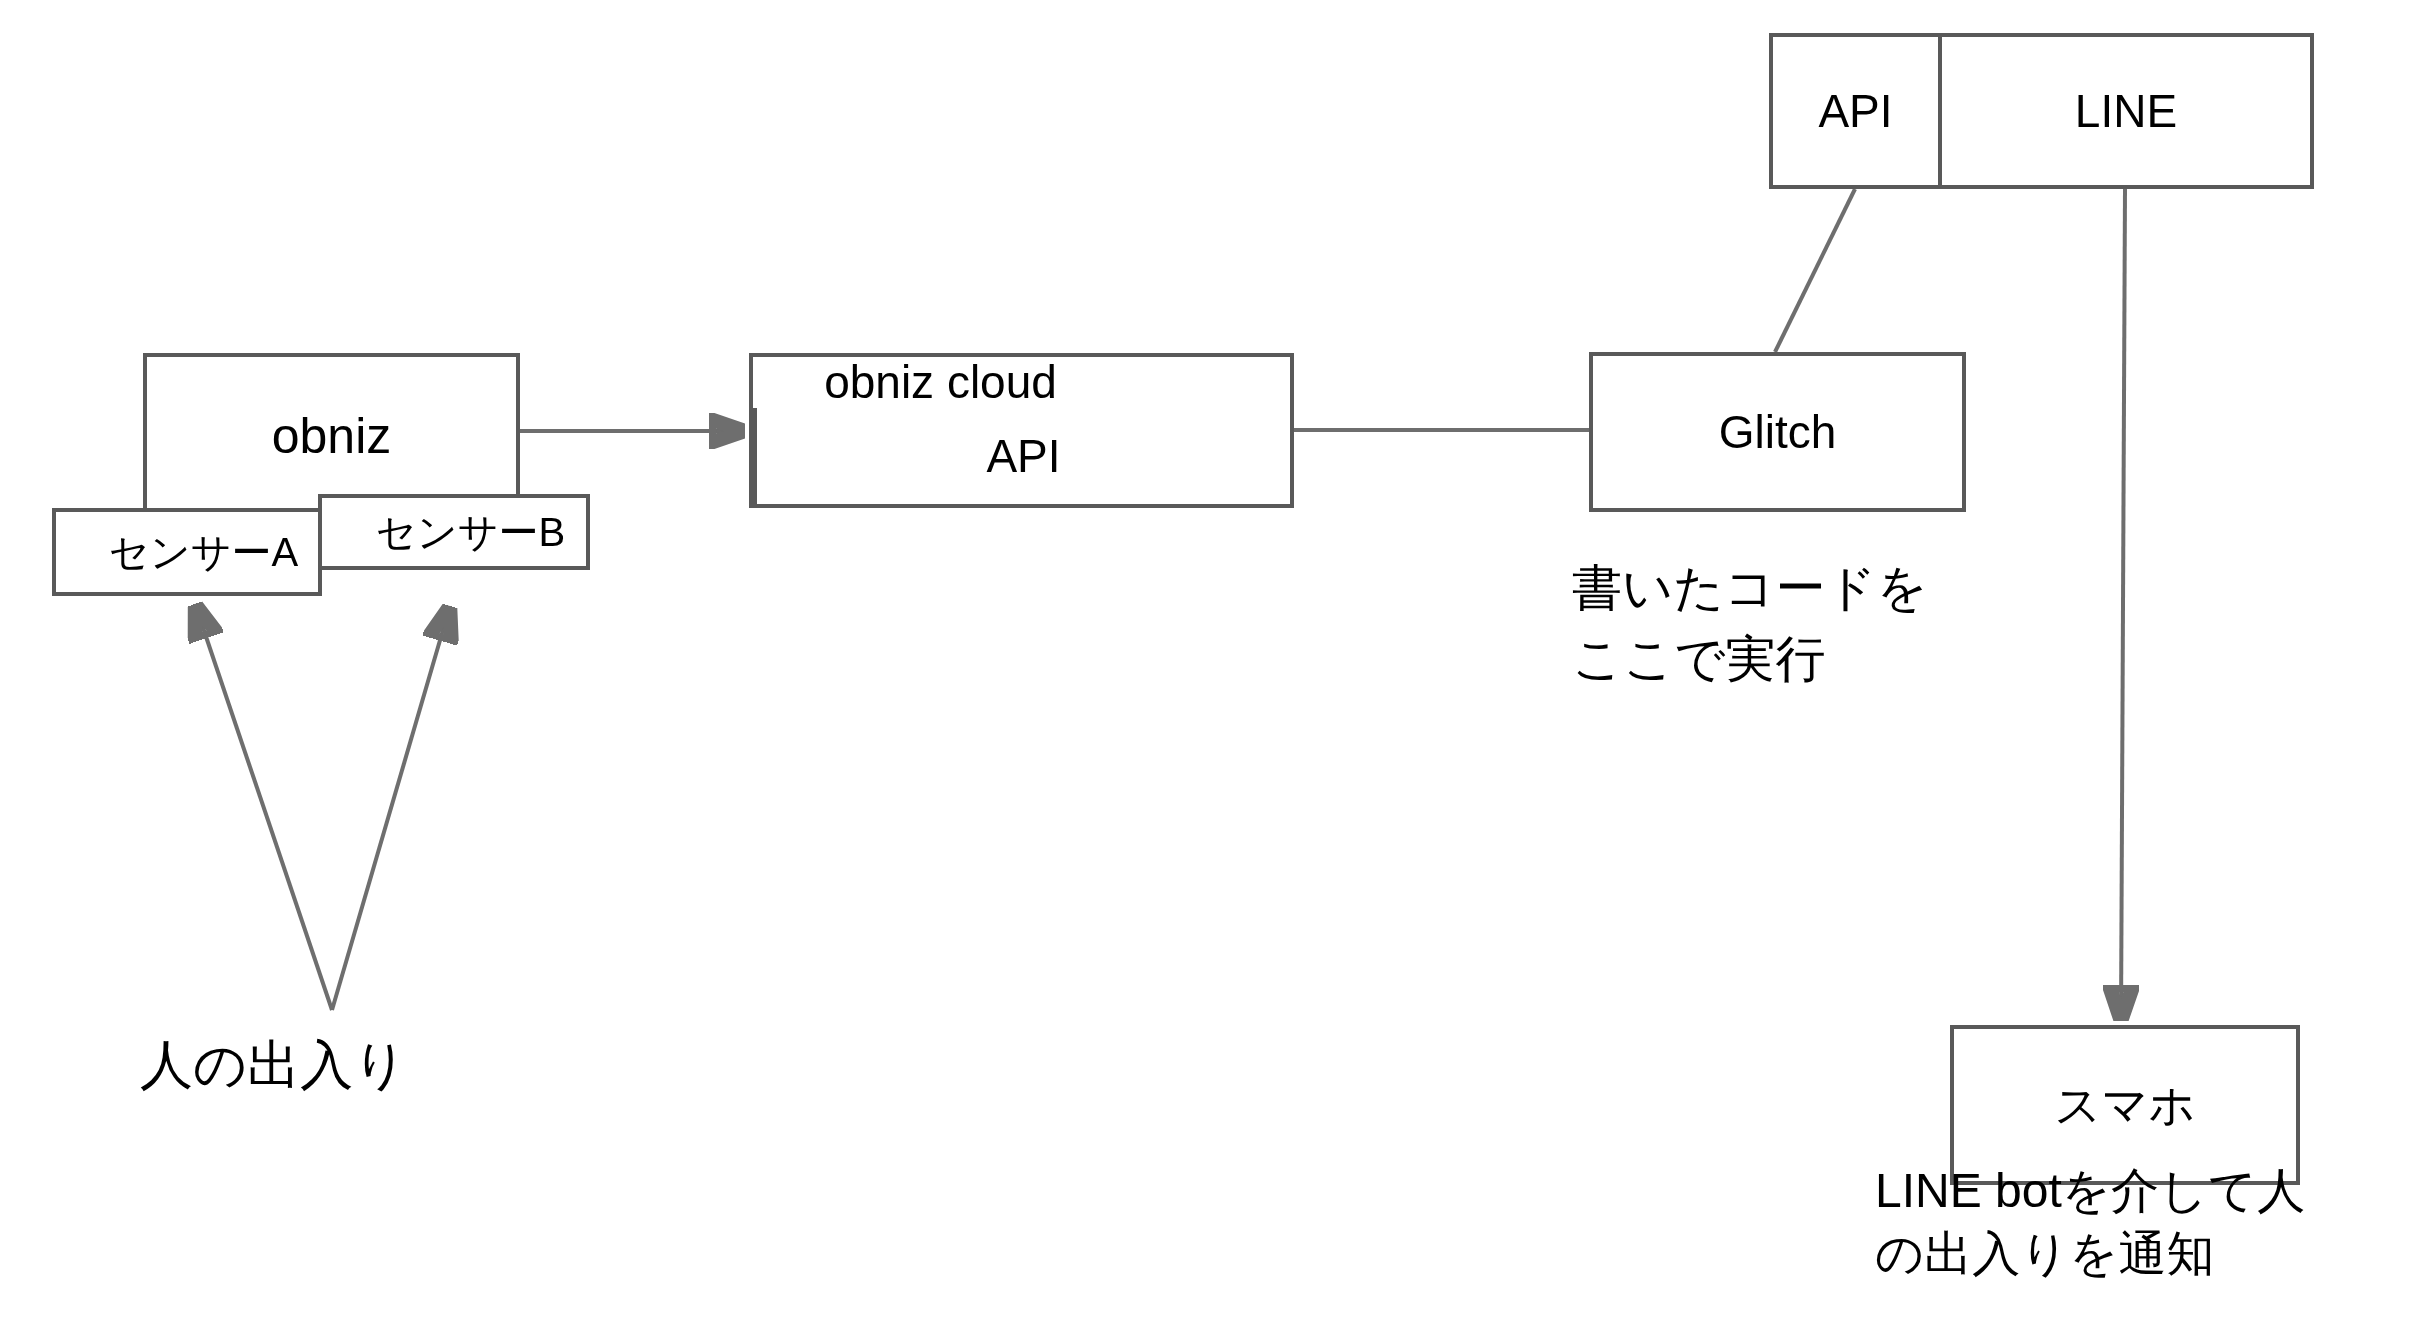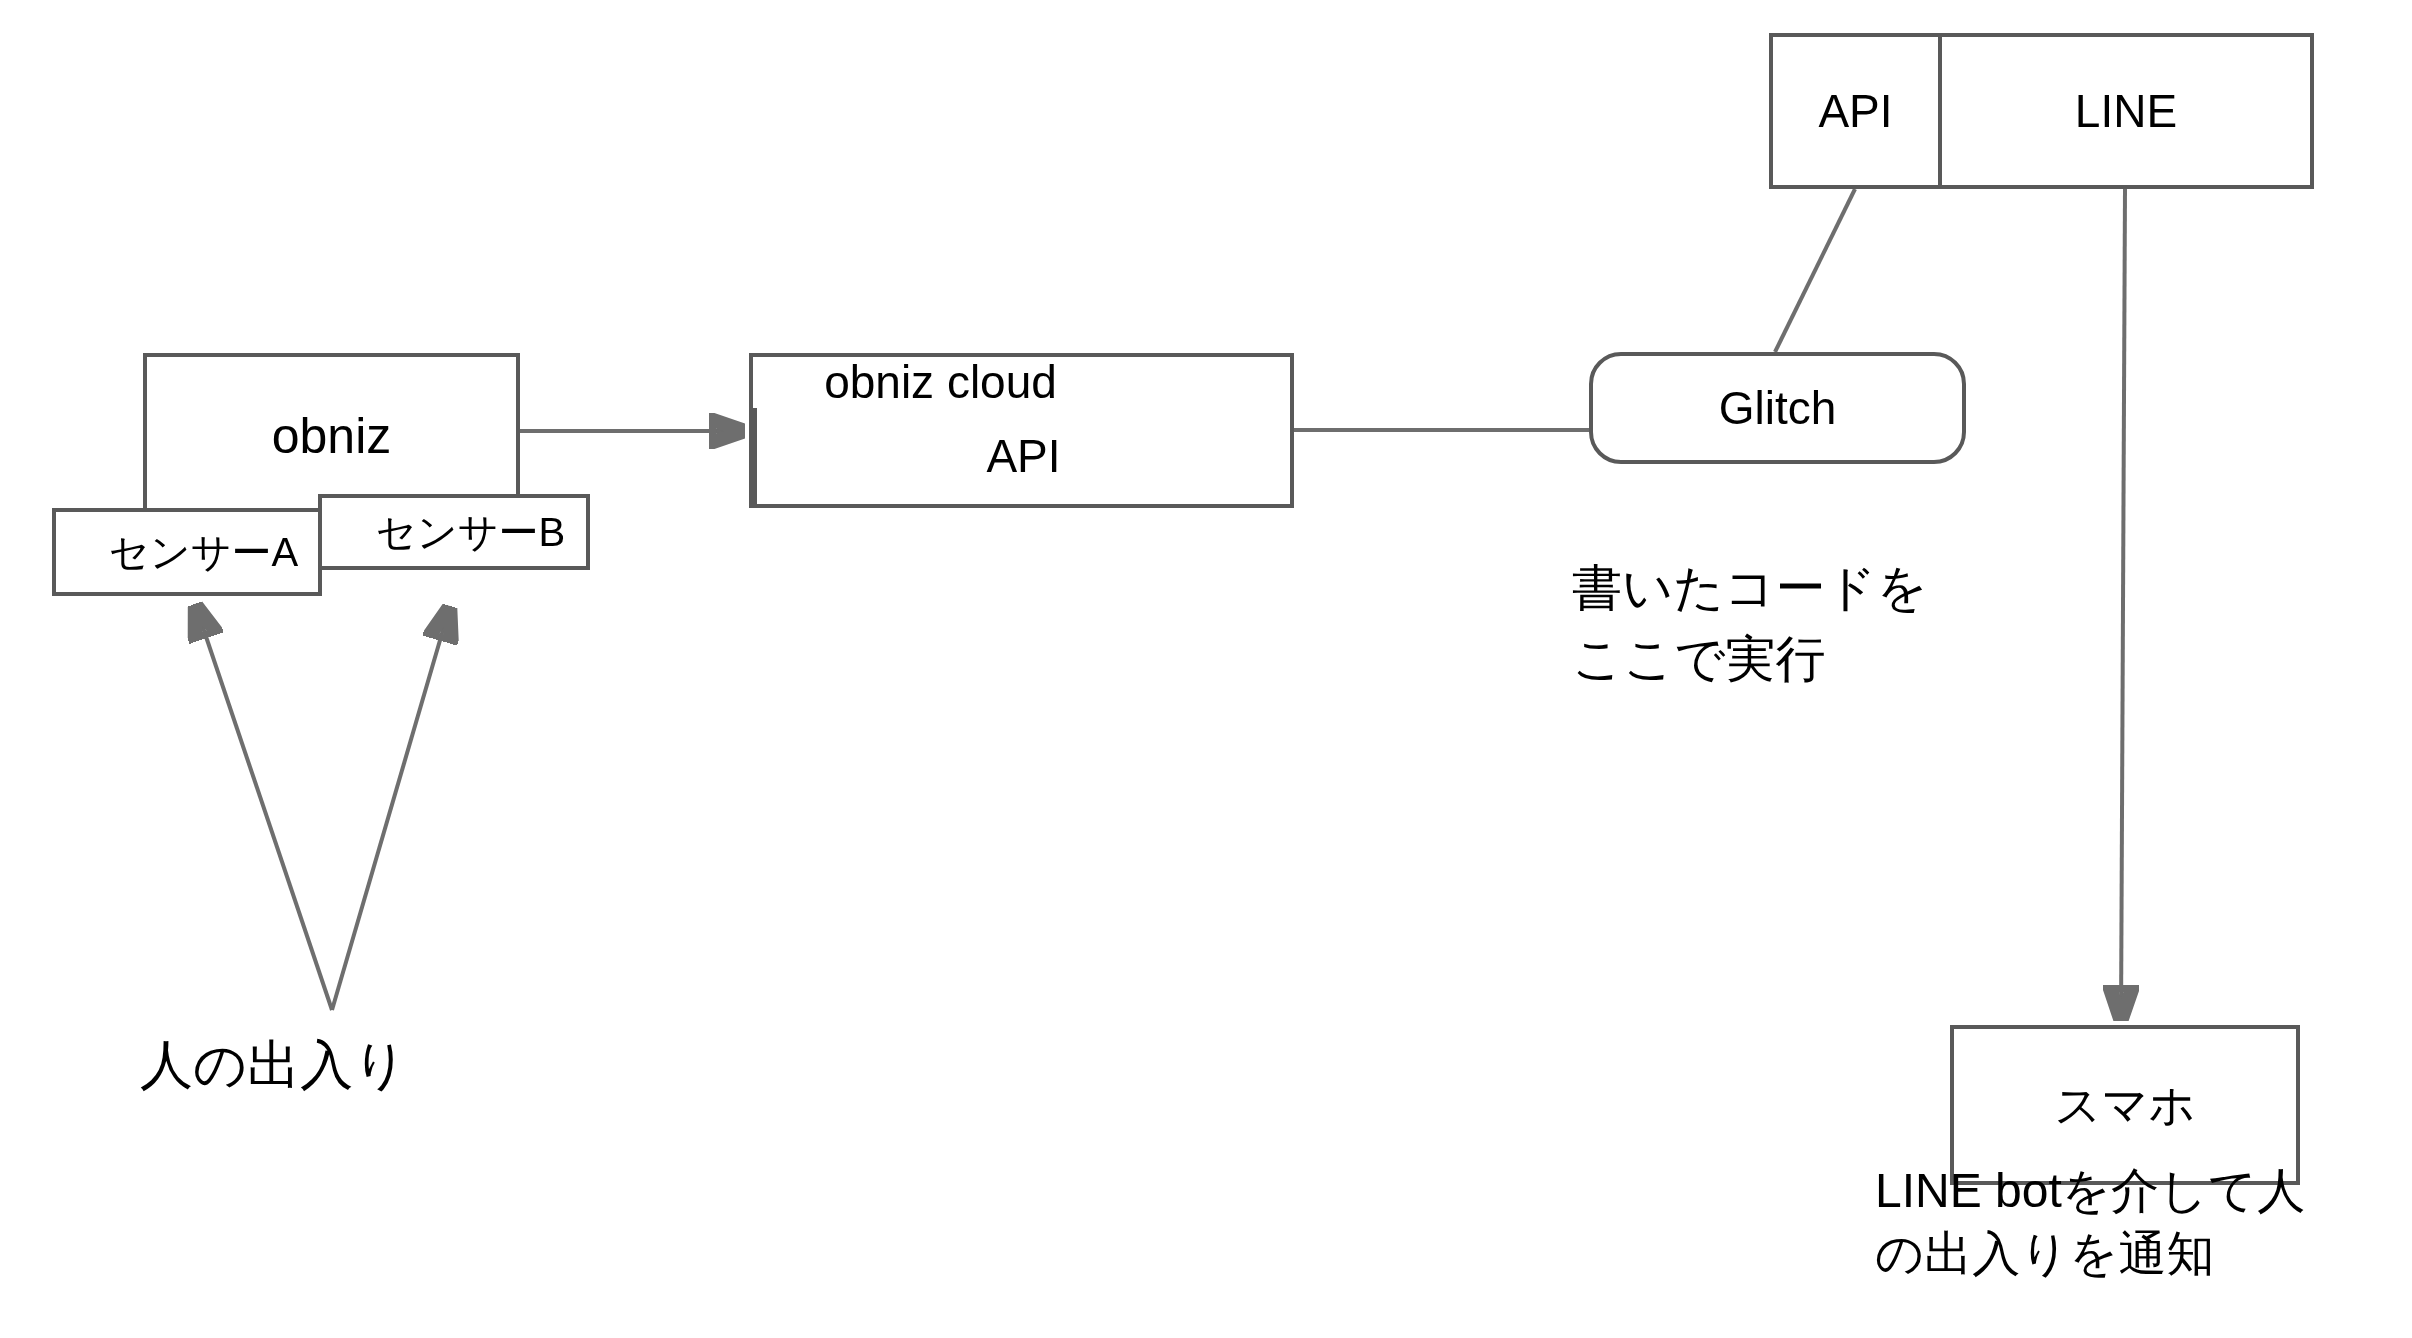--- a/index.html
+++ b/index.html
@@ -82,21 +82,21 @@
 
   <div class="node split" style="left:749px;top:353px;width:545px;height:155px;flex-direction:column;">
     <div class="cell" style="width:375px;">
       <span>obniz cloud</span>
     </div>
     <div class="cell" style="flex:1;">
       <span>API</span>
     </div>
   </div>
 
-  <div class="node" style="left:1589px;top:352px;width:377px;height:112px;border-radius:32px;">
+  <div class="node" style="left:1589px;top:352px;width:377px;height:160px;">
     <span>Glitch</span>
   </div>
 
   <div class="node split" style="left:1769px;top:33px;width:545px;height:156px;">
     <div class="cell" style="width:165px;">
       <span>API</span>
     </div>
     <div class="cell" style="flex:1;">
       <span>LINE</span>
     </div>

